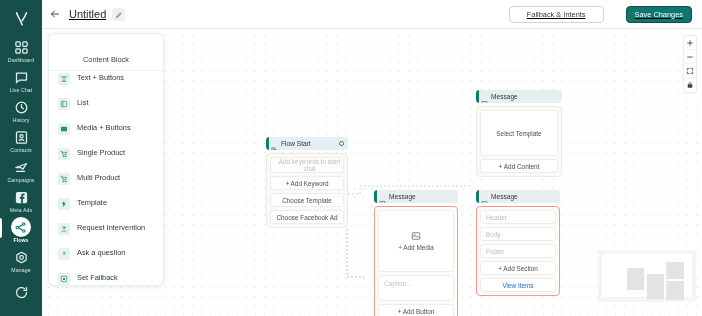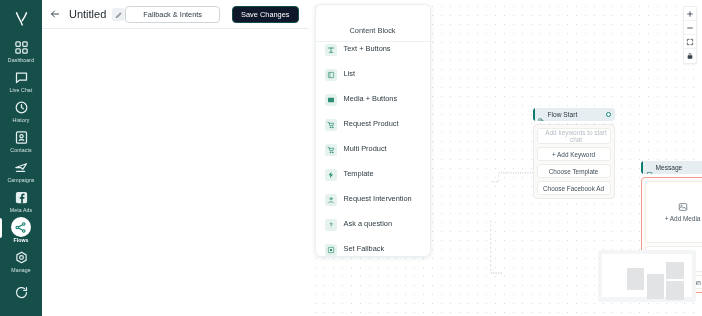--- a/index.html
+++ b/index.html
@@ -46,21 +46,21 @@
     background: #ffffff;
   }
   .rail-item.active .ico { color: #0f7a6e; position: relative; z-index: 2; }
   .rail-item.active .lbl { color: #ffffff; font-weight: bold; }
   .rail-item.active::before {
     content:""; position:absolute; left:0; top: 2px; bottom: 8px;
     width: 2px; background:#ffffff; border-radius:0 2px 2px 0;
   }
 
   
-  .right { flex: 1 1 auto; display: flex; min-width: 0; position: relative; }
+  .right { flex: 1 1 auto; display: flex; flex-direction: column; min-width: 0; position: relative; text-decoration: underline; }
 
   .topbar {
     height: 29px; flex: 0 0 29px;
     background: #ffffff;
     border-bottom: 1px solid #e9ecef;
     display: flex; align-items: center;
     padding: 0 10px 0 5px;
     position: relative; z-index: 30;
   }
   .back-btn {
@@ -77,22 +77,22 @@
   }
   .topbar-spacer { flex: 1 1 auto; }
   .btn-ghost {
     height: 17px; padding: 0 17px; border-radius: 4px;
     border: 1px solid #cfd6da; background: #fff;
     font-size: 7.4px; color: #2e3a42;
     display: flex; align-items: center; justify-content: center;
     white-space: nowrap;
   }
   .btn-primary {
-    height: 17px; padding: 0 8px; border-radius: 4px; margin-left: 12px;
-    background: #0f172a; border: 1px solid #134e48;
+    height: 17px; padding: 0 8px; border-radius: 4px; margin-left: 22px;
+    background: #0f766e; border: 1px solid #134e48;
     font-size: 7.4px; color: #ffffff;
     display: flex; align-items: center; justify-content: center;
     white-space: nowrap;
   }
 
   
   .canvas {
     flex: 1 1 auto; position: relative; overflow: hidden;
     background-color: #ffffff;
     background-image: radial-gradient(#d8dde1 0.7px, transparent 0.7px);
@@ -365,21 +365,21 @@
           </div>
 
           <div class="cb-row">
             <span class="cb-ico">
               <svg viewBox="0 0 24 24" width="8" height="8" fill="none" stroke="currentColor" stroke-width="2.2" stroke-linecap="round" stroke-linejoin="round">
                 <path d="M3 4h3l2.5 10h9L20 7H7"></path>
                   <circle cx="10" cy="19" r="1.3"></circle>
                   <circle cx="17" cy="19" r="1.3"></circle>
               </svg>
             </span>
-            <span class="cb-lbl">Request Product</span>
+            <span class="cb-lbl">Single Product</span>
           </div>
 
           <div class="cb-row">
             <span class="cb-ico">
               <svg viewBox="0 0 24 24" width="8" height="8" fill="none" stroke="currentColor" stroke-width="2.2" stroke-linecap="round" stroke-linejoin="round">
                 <path d="M3 4h3l2.5 10h9L20 7H7"></path>
                   <circle cx="10" cy="19" r="1.3"></circle>
                   <circle cx="17" cy="19" r="1.3"></circle>
               </svg>
             </span>

